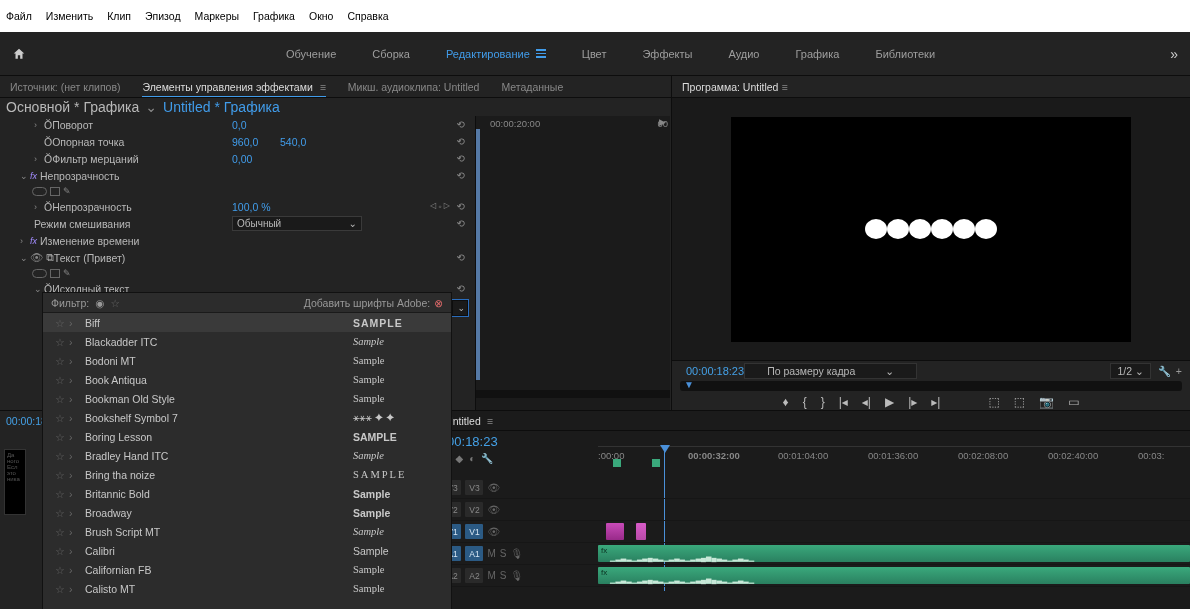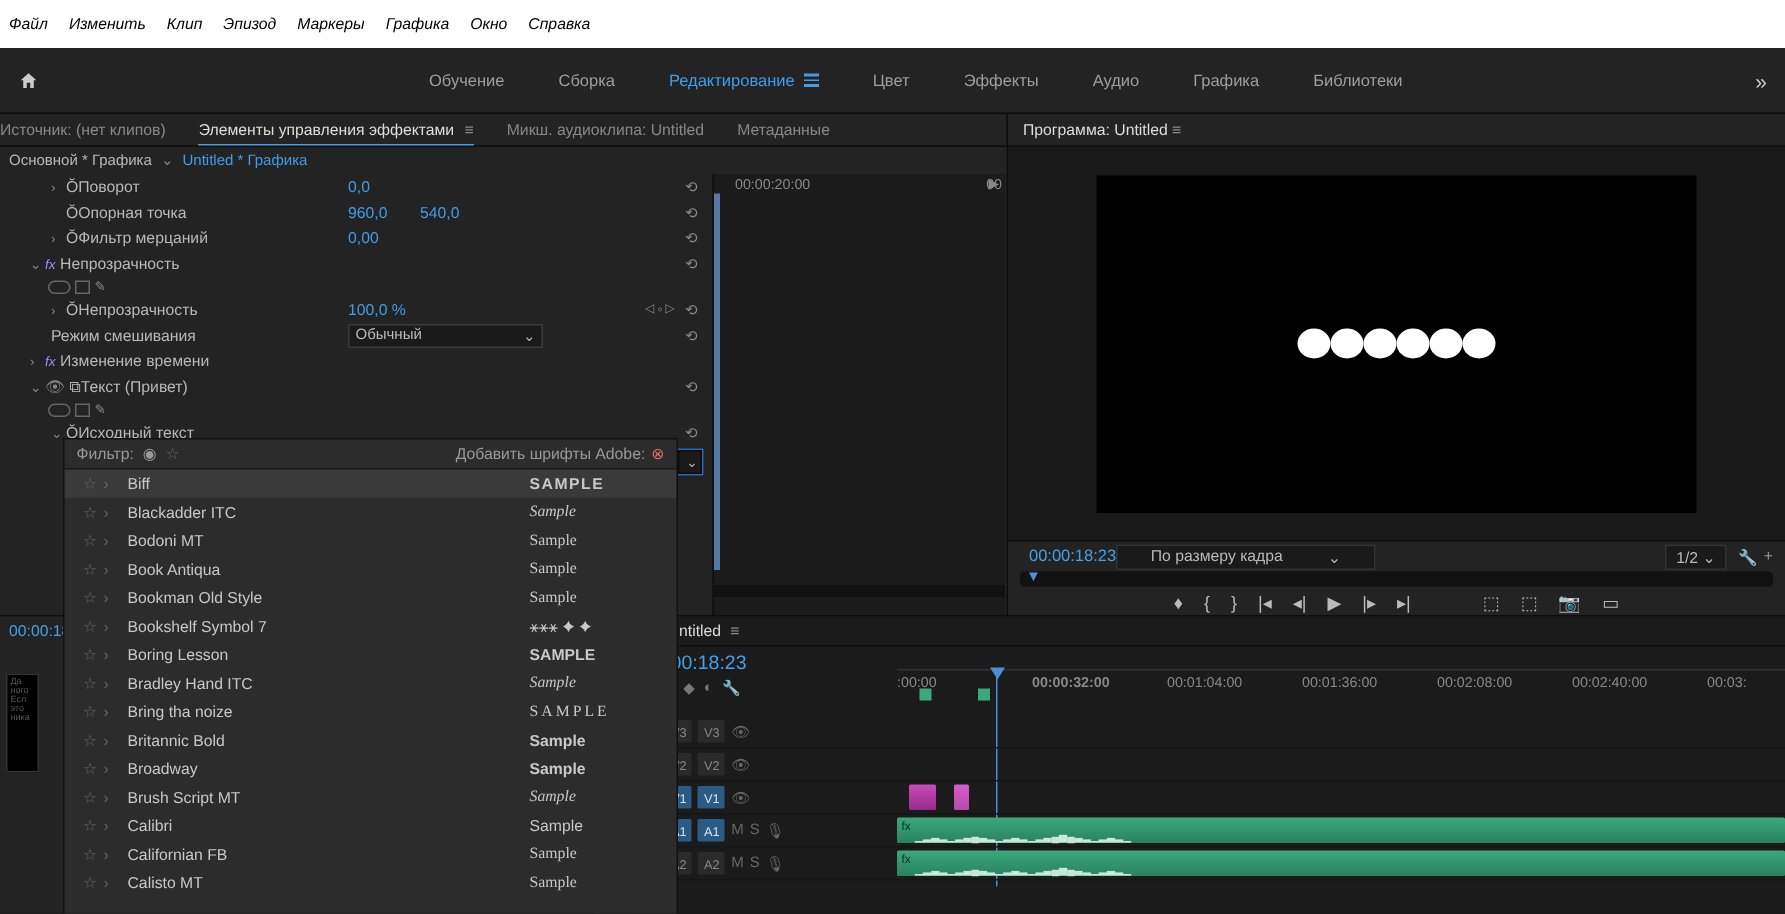--- a/index.html
+++ b/index.html
@@ -1,38 +1,38 @@
 <!DOCTYPE html>
 <html><head>
 <meta charset="utf-8">
 <style>
 * { margin: 0; padding: 0; box-sizing: border-box; font-family: "Segoe UI", Arial, sans-serif; }
 body { background: #1a1a1a; color: #b8b8b8; font-size: 10px; width: 1190px; height: 609px; overflow: hidden; }
 
-.menubar { background: #fff; color: #000; height: 32px; display: flex; align-items: center; padding: 12px 6px; gap: 14px; font-size: 10.5px; font-style: italic; }
+.menubar { background: #fff; color: #000; height: 32px; display: flex; align-items: center; padding: 12px 6px; gap: 14px; font-size: 10.5px; }
 .menubar span { cursor: default; }
 
 .toolbar { background: #232323; height: 44px; display: flex; align-items: center; border-bottom: 1px solid #0d0d0d; }
 .home-btn { width: 38px; height: 100%; display: flex; align-items: center; justify-content: center; fill: #ccc; }
 .workspaces { display: flex; margin-left: 230px; gap: 0; align-items: center; height: 100%; }
 .ws-tab { padding: 0 18px; height: 100%; display: flex; align-items: center; font-size: 11px; color: #9e9e9e; cursor: pointer; gap: 6px; }
 .ws-tab.active { color: #419cea; }
 .ws-tab .lines { display: inline-flex; flex-direction: column; gap: 2px; }
 .ws-tab .lines i { width: 10px; height: 1.5px; background: #419cea; display: block; }
 .toolbar .chev-r { margin-left: auto; margin-right: 12px; color: #ccc; font-size: 14px; }
 
 .panel-row { display: flex; height: 334px; }
 .left-panel { width: 672px; background: #232323; border-right: 1px solid #0d0d0d; display: flex; flex-direction: column; position: relative; }
 .right-panel { flex: 1; background: #232323; display: flex; flex-direction: column; }
 
-.panel-tabs { height: 22px; display: flex; align-items: center; color: #888; gap: 22px; font-size: 10.5px; border-bottom: 1px solid #0d0d0d; }
+.panel-tabs { height: 22px; display: flex; align-items: center; color: #888; gap: 22px; padding-left: 10px; font-size: 10.5px; border-bottom: 1px solid #0d0d0d; }
 .panel-tabs .tab.active { color: #ddd; border-bottom: 1.5px solid #419cea; padding-bottom: 3px; margin-bottom: -4px; }
 .panel-tabs .tab .ham { color: #888; margin-left: 4px; }
 
-.clip-bar { display: flex; align-items: center; height: 18px; padding-left: 6px; font-size: 10px; gap: 6px; background: #232323; }
+.clip-bar { display: flex; align-items: center; height: 18px; padding-left: 6px; font-size: 14px; gap: 6px; background: #232323; }
 .clip-bar .master { color: #b8b8b8; }
 .clip-bar .clip { color: #419cea; }
 .clip-bar .car { color: #888; }
 
 .props { position: relative; flex: 1; display: flex; }
 .prop-list { width: 475px; font-size: 10.5px; }
 .prop-row { display: flex; align-items: center; height: 17px; padding-left: 6px; position: relative; }
 .prop-row .indent1 { width: 14px; }
 .prop-row .indent2 { width: 28px; }
 .chev { display: inline-block; width: 10px; color: #888; font-size: 9px; }

